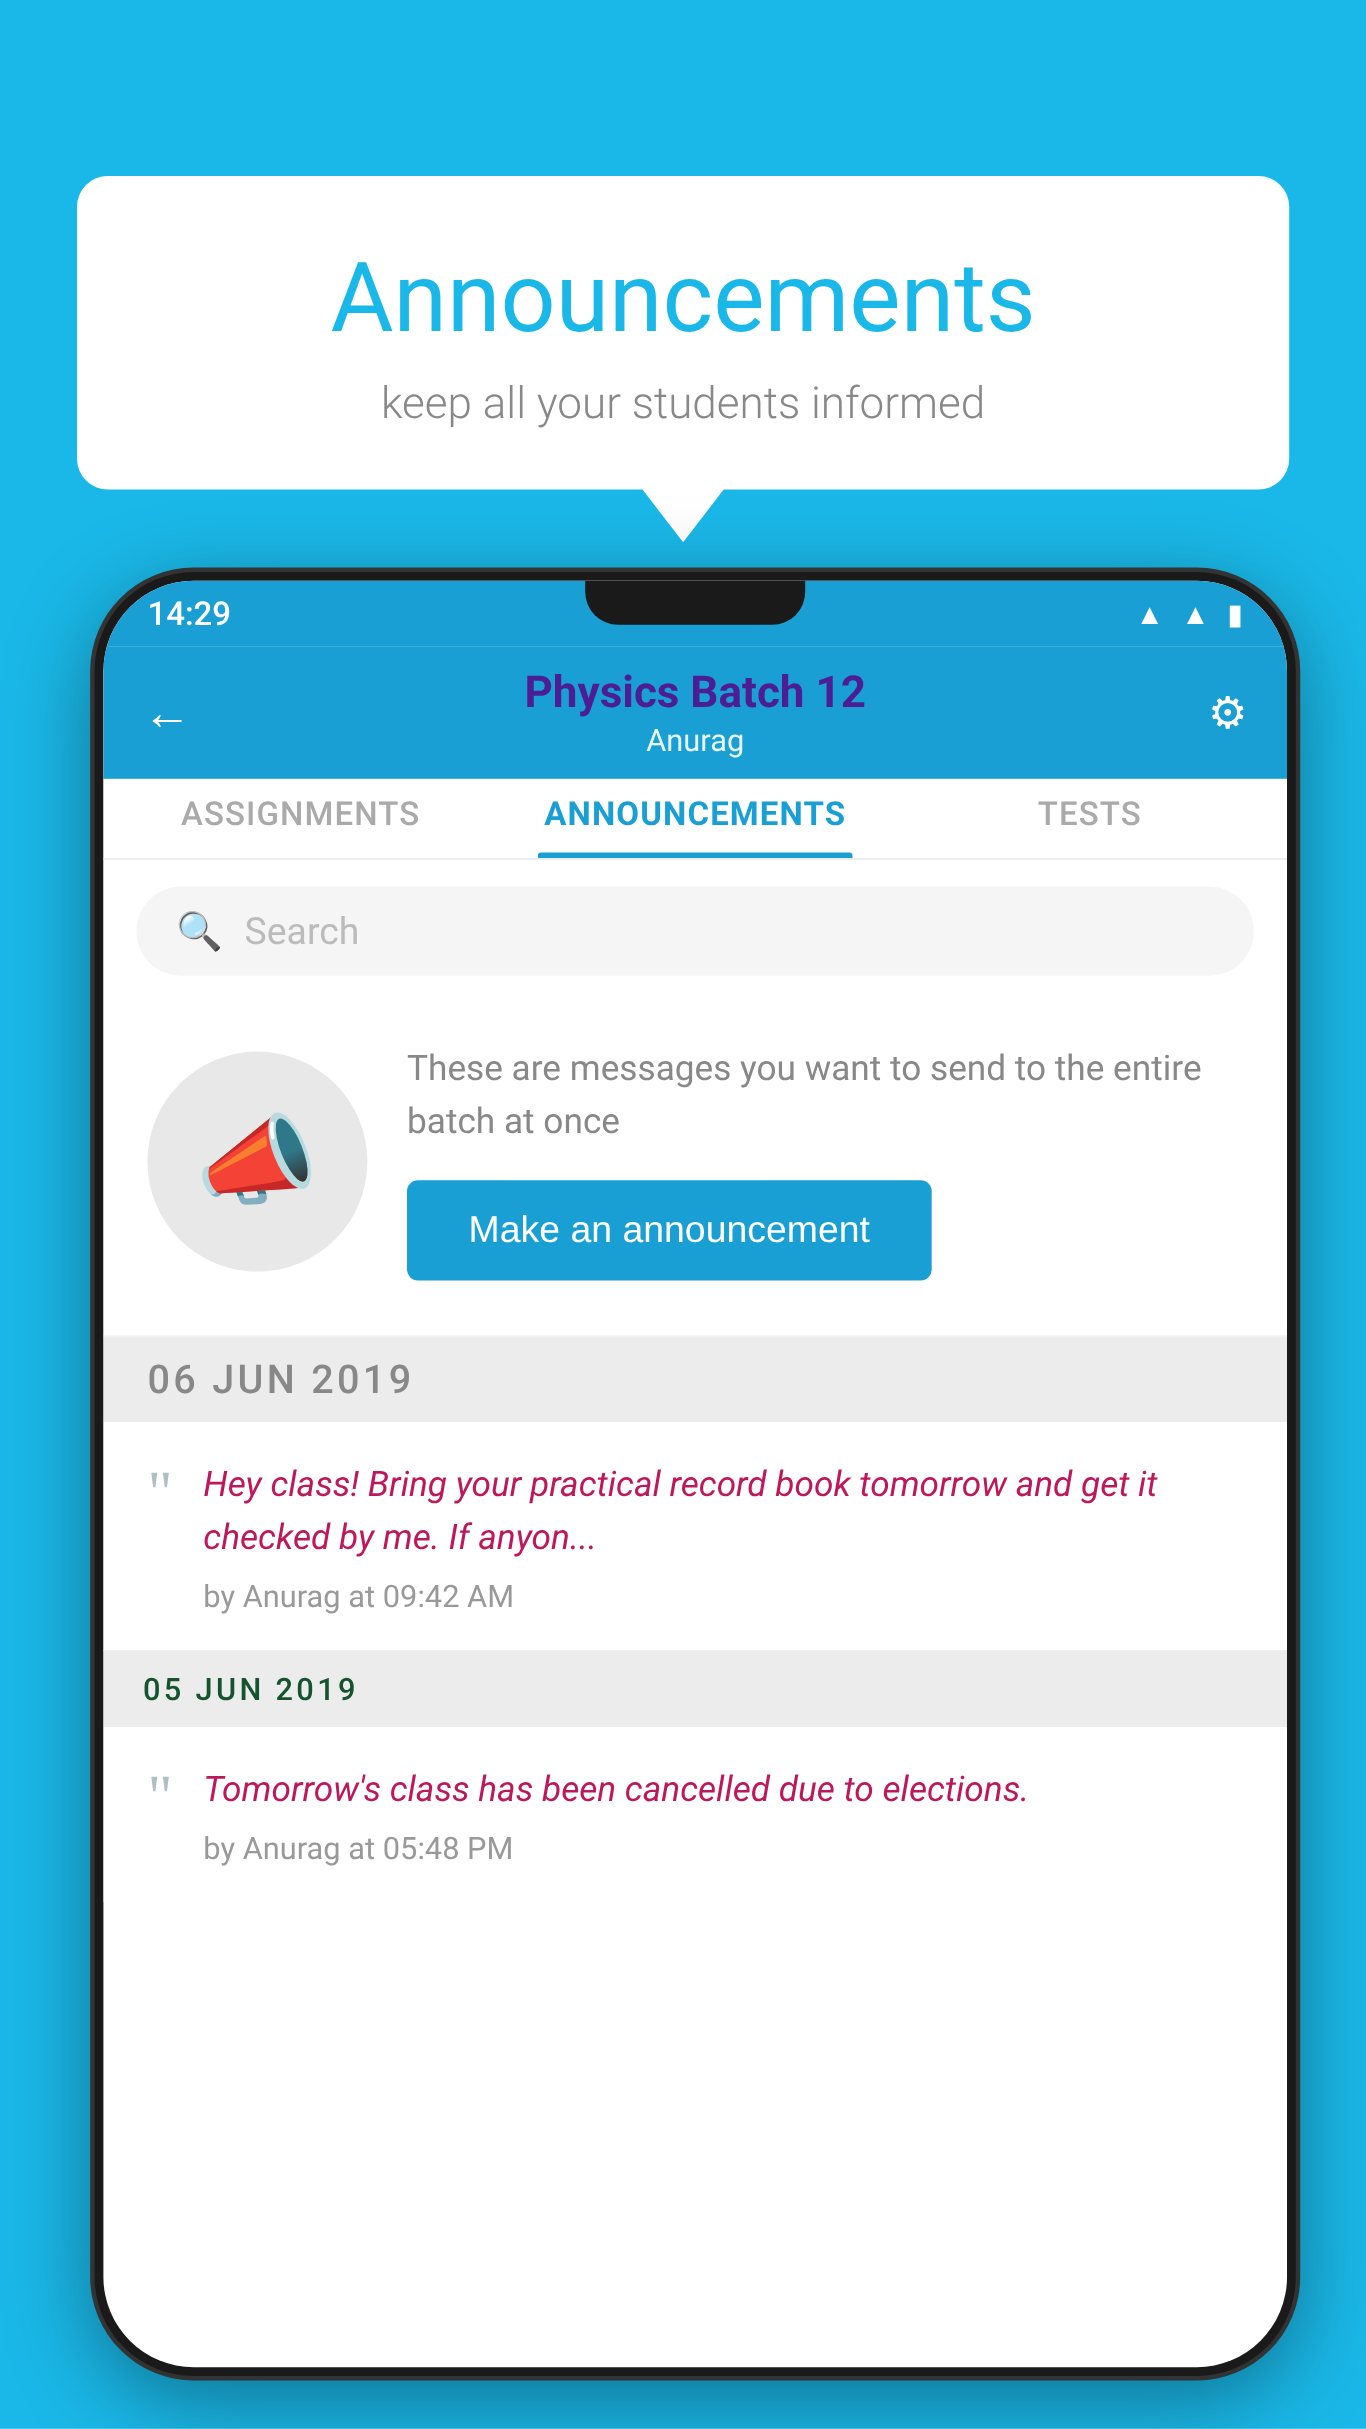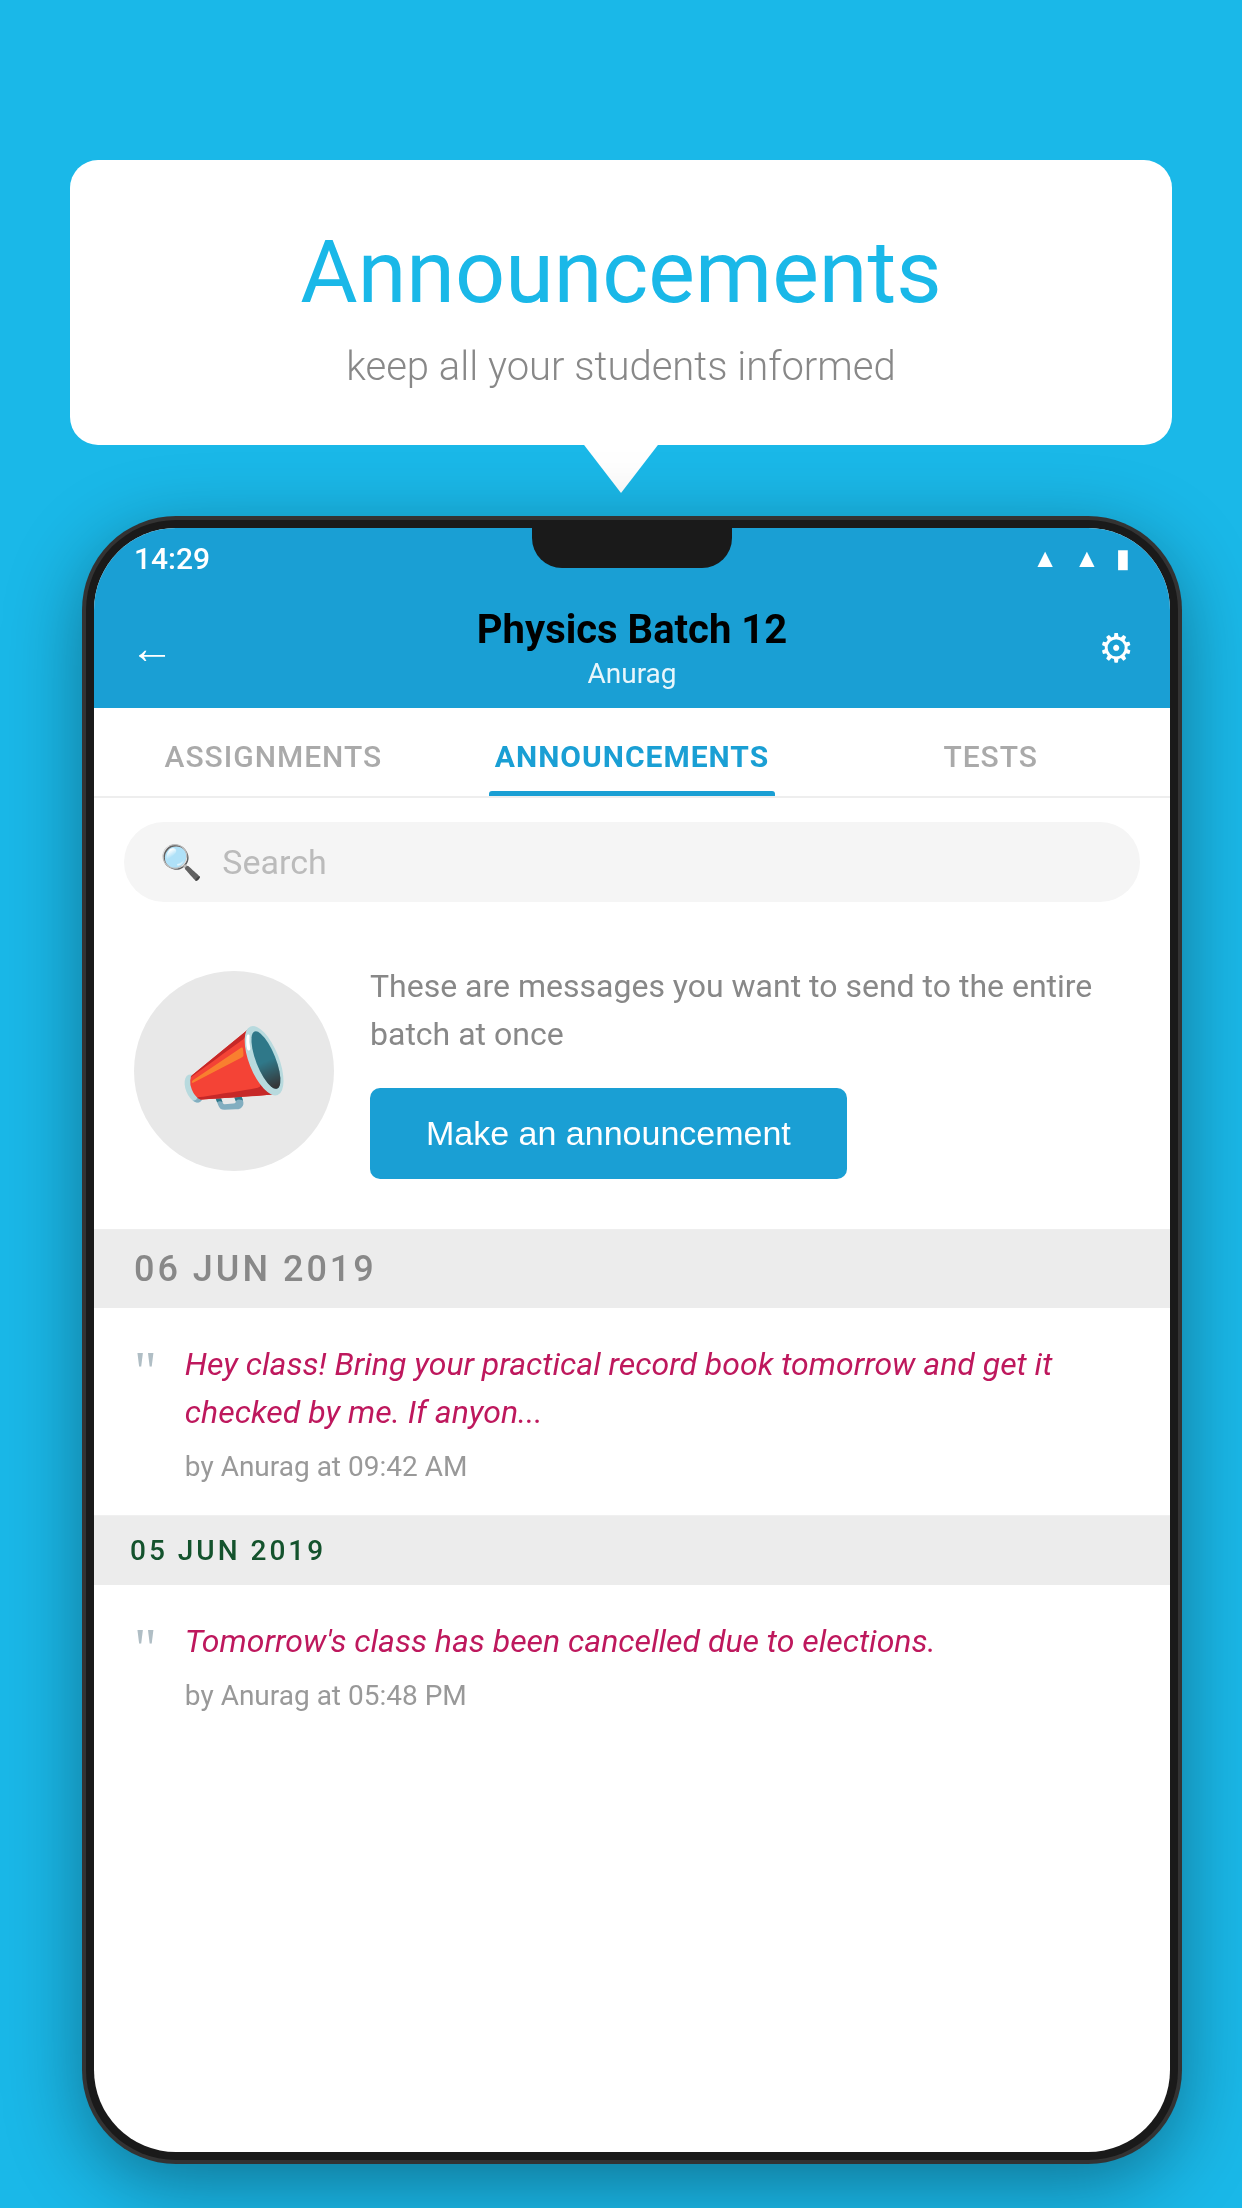--- a/index.html
+++ b/index.html
@@ -148,21 +148,21 @@
       cursor: pointer;
       width: 70px;
     }
 
     .top-bar-title-area {
       flex: 1;
       text-align: center;
     }
 
     .top-bar-title {
-      color: #000000;
+      color: #4c1d95;
       font-size: 40px;
       font-weight: 700;
     }
 
     .top-bar-subtitle {
       color: rgba(255,255,255,0.9);
       font-size: 28px;
       margin-top: 4px;
     }
 
@@ -172,21 +172,21 @@
       width: 70px;
       text-align: right;
       cursor: pointer;
     }
 
     
     .tabs {
       background: white;
       display: flex;
       border-bottom: 2px solid #eee;
-      height: 90px;
+      height: 74px;
       align-items: flex-end;
     }
 
     .tab {
       flex: 1;
       text-align: center;
       padding-bottom: 22px;
       font-size: 30px;
       font-weight: 500;
       color: #aaa;

